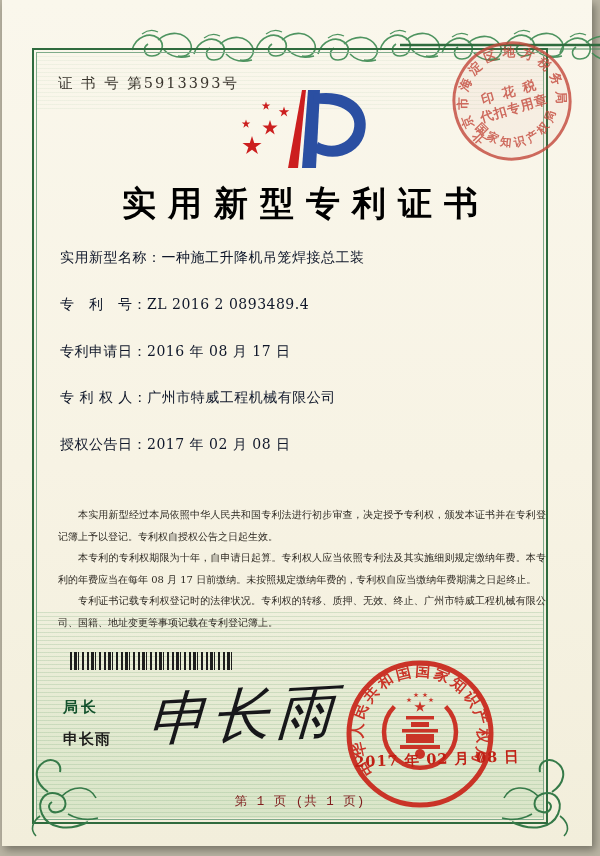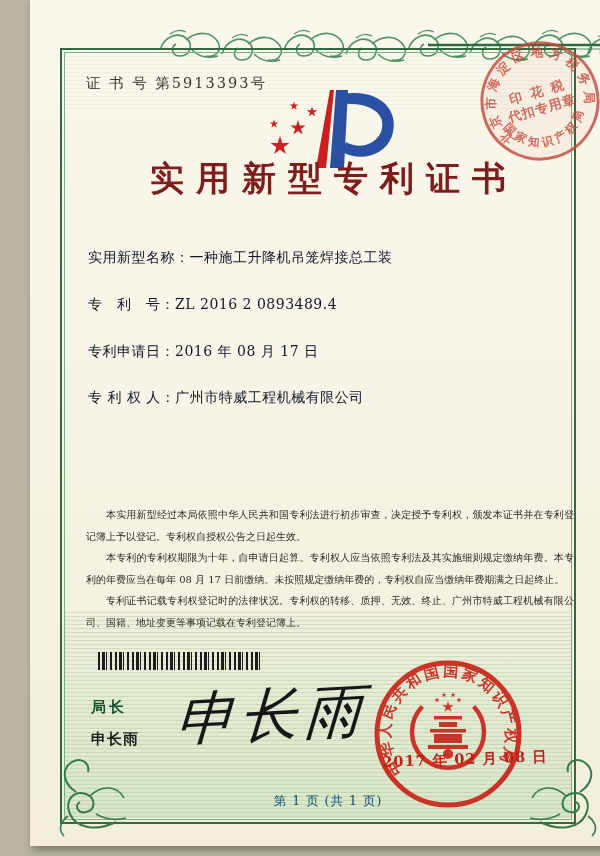--- a/index.html
+++ b/index.html
@@ -1,56 +1,56 @@
 <!DOCTYPE html>
 <html><head>
 <meta charset="utf-8">
 <style>
   html,body{margin:0;padding:0;}
   body{width:600px;height:856px;background:#b9b4a3;position:relative;overflow:hidden;
        font-family:"DejaVu Serif","Liberation Serif",serif;}
-  #page{position:absolute;inset:0;margin-left:28px;}
+  #page{position:absolute;inset:0;}
   .sheet{position:absolute;left:2px;top:0;width:590px;height:846px;
          background:linear-gradient(180deg,#faf7ec 0%,#f7f3e4 55%,#f2eedb 100%);
          box-shadow:3px 4px 8px rgba(40,40,30,.45);}
   .band{position:absolute;left:36px;top:612px;width:508px;height:206px;
         background:
           repeating-linear-gradient(180deg,rgba(125,172,125,.25) 0 1px,rgba(255,255,255,0) 1px 4px),
           linear-gradient(180deg,rgba(224,235,210,.25),rgba(211,227,195,.8));}
   .band2{position:absolute;left:36px;top:52px;width:508px;height:60px;
         background:repeating-linear-gradient(180deg,rgba(140,180,140,.10) 0 1px,rgba(255,255,255,0) 1px 4px);}
   .frame-outer{position:absolute;left:32px;top:48px;width:512px;height:772px;
         border:2px solid #2f6b3e;}
   .frame-inner{position:absolute;inset:2px;border:1px solid #7fab8a;}
   .top-ornament{position:absolute;left:0;top:22px;}
   .cert-no{position:absolute;left:58px;top:74px;font-size:14.5px;color:#3a362e;letter-spacing:2px;}
   .logo{position:absolute;left:218px;top:84px;}
-  .title{position:absolute;left:0;top:156px;width:600px;text-align:center;
-         font-size:34px;font-weight:700;color:#7f1d1d;letter-spacing:12px;text-indent:12px;}
+  .title{position:absolute;left:0;top:181px;width:600px;text-align:center;
+         font-size:34px;font-weight:700;color:#000000;letter-spacing:12px;text-indent:12px;}
   .fields{position:absolute;left:60px;top:249px;width:486px;}
   .field-row{height:46.8px;font-size:14px;color:#0f172a;letter-spacing:.5px;white-space:nowrap;}
   .paras{position:absolute;left:58px;top:504px;width:488px;font-size:10px;line-height:21.6px;
          color:#2e2a23;text-align:justify;}
   .paras p{margin:0;text-indent:2em;}
   .barcode{position:absolute;left:70px;top:652px;width:162px;height:18px;
         background:repeating-linear-gradient(90deg,#1d1d1d 0 2px,transparent 2px 4px,
           #1d1d1d 4px 7px,transparent 7px 8px,#1d1d1d 8px 9px,transparent 9px 12px,
           #1d1d1d 12px 14px,transparent 14px 17px);}
   .signer-title{position:absolute;left:63px;top:698px;font-size:15px;font-weight:600;color:#14532d;
         font-family:"DejaVu Sans","Liberation Sans",sans-serif;letter-spacing:3px;}
   .signer-name{position:absolute;left:63px;top:730px;font-size:15px;font-weight:600;color:#20201e;
         font-family:"DejaVu Sans","Liberation Sans",sans-serif;letter-spacing:1px;}
   .signature{position:absolute;left:148px;top:676px;width:230px;font-size:58px;color:#17171a;
         font-style:italic;letter-spacing:6px;transform:rotate(-3deg) skewX(-6deg);white-space:nowrap;}
   .seal{position:absolute;left:330px;top:644px;opacity:.92;}
   .seal-date{position:absolute;left:352px;top:750px;width:170px;text-align:center;
         color:#c02015;font-size:14.5px;font-weight:700;letter-spacing:1px;transform:rotate(-2deg);}
   .stamp{position:absolute;left:437px;top:26px;opacity:.8;transform:rotate(-16deg);}
   .footer{position:absolute;left:0;top:793px;width:600px;text-align:center;
-        font-size:12.5px;color:#0c4a6e;letter-spacing:1px;}
+        font-size:12.5px;color:#7f1d1d;letter-spacing:1px;font-family:Liberation Mono, monospace;}
   .flourish{position:absolute;}
   svg text{font-family:"DejaVu Serif","Liberation Serif",serif;}
 </style>
 </head>
 <body>
 
 <div id="page">
   <div class="sheet"></div>
   <div class="band2"></div>
   <div class="band"></div>
@@ -129,20 +129,23 @@
     </div>
     <div class="field-row">
       <span>专　利　号：</span><span>ZL 2016 2 0893489.4</span>
     </div>
     <div class="field-row">
       <span>专利申请日：</span><span>2016 年 08 月 17 日</span>
     </div>
     <div class="field-row">
       <span>专 利 权 人：</span><span>广州市特威工程机械有限公司</span>
     </div>
+    <div class="field-row">
+      <span>授权公告日：</span><span>2017 年 02 月 08 日</span>
+    </div>
   </div>
 
   <div class="paras">
     <p>本实用新型经过本局依照中华人民共和国专利法进行初步审查，决定授予专利权，颁发本证书并在专利登记簿上予以登记。专利权自授权公告之日起生效。</p>
     <p>本专利的专利权期限为十年，自申请日起算。专利权人应当依照专利法及其实施细则规定缴纳年费。本专利的年费应当在每年 08 月 17 日前缴纳。未按照规定缴纳年费的，专利权自应当缴纳年费期满之日起终止。</p>
     <p>专利证书记载专利权登记时的法律状况。专利权的转移、质押、无效、终止、广州市特威工程机械有限公司、国籍、地址变更等事项记载在专利登记簿上。</p>
   </div>
 
   <div class="barcode"></div>
 

